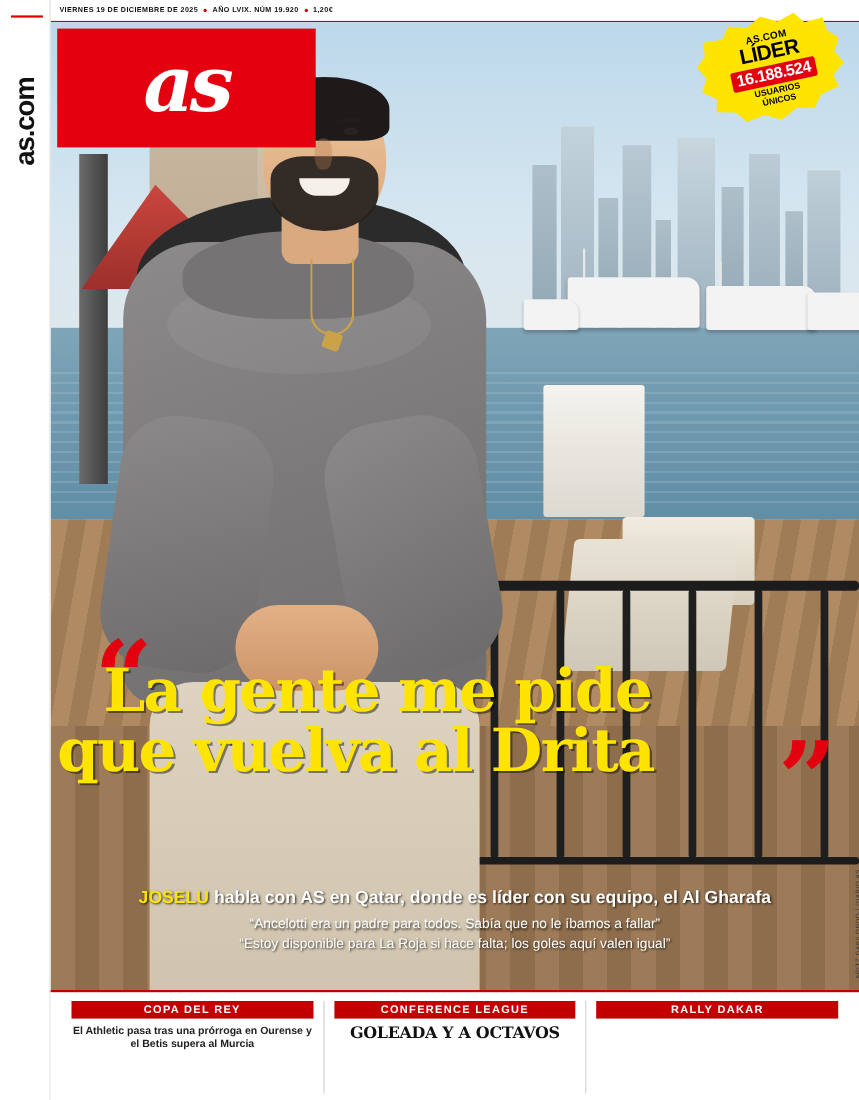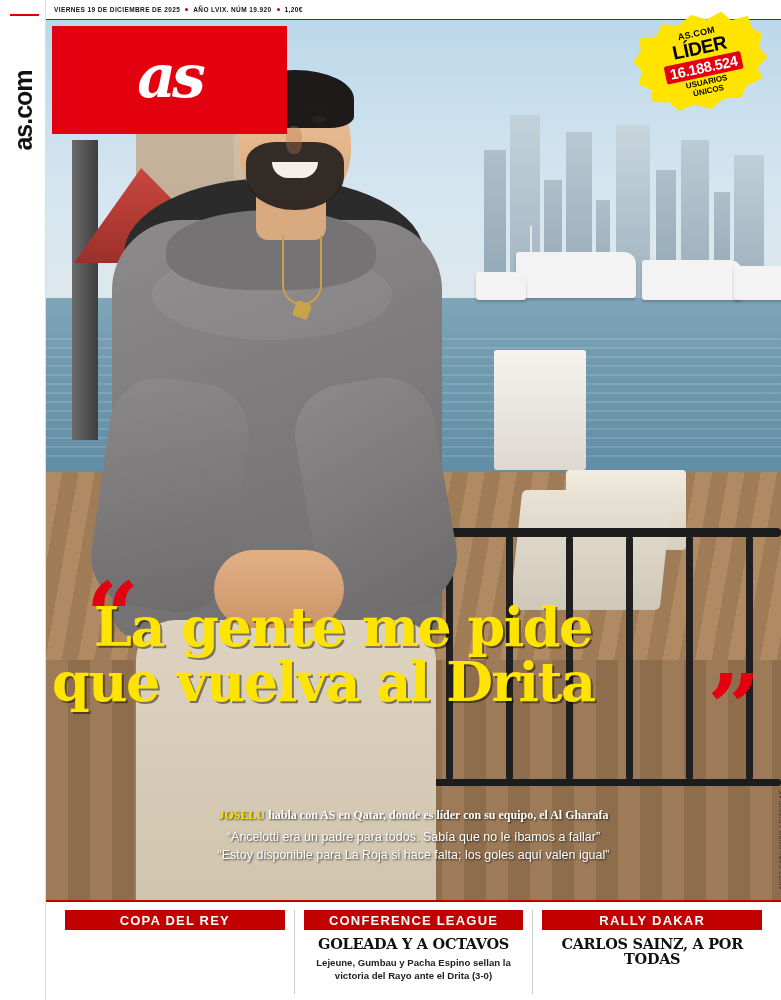--- a/index.html
+++ b/index.html
@@ -240,21 +240,21 @@
     position: absolute;
     left: 52px; top: 26px;
     width: 235px; height: 108px;
     background: #e3000f;
     z-index: 7;
     display: flex; align-items: center; justify-content: center;
   }
   .masthead span {
     font-family: "DejaVu Serif", serif;
     font-weight: bold;
-    font-size: 60px;
+    font-size: 71px;
     color: #fff;
     line-height: 1;
     letter-spacing: -4px;
     font-style: italic;
     transform: translateY(-4px);
   }
 
   
   .badge {
     position: absolute;
@@ -315,21 +315,21 @@
   
   .subhead {
     position: absolute;
     left: 46px; right: 0; top: 800px;
     height: 92px;
     z-index: 9;
     text-align: center;
     color: #fff;
     padding: 8px 26px 0 26px;
   }
-  .subhead .s1 { font-size: 12px; font-weight: bold; margin-bottom: 6px; text-shadow: 1px 1px 2px rgba(0,0,0,.75); font-family: Liberation Serif, serif; }
+  .subhead .s1 { font-size: 16px; font-weight: bold; margin-bottom: 6px; text-shadow: 1px 1px 2px rgba(0,0,0,.75); }
   .subhead .s1 b { color: #ffe400; }
   .subhead .s2, .subhead .s3 {
     font-size: 12.5px; font-weight: normal; line-height: 1.4;
     text-shadow: 1px 1px 2px rgba(0,0,0,.75);
   }
   .credit {
     position: absolute;
     right: 3px; top: 790px;
     transform: rotate(-90deg);
     transform-origin: right top;
@@ -350,21 +350,21 @@
     z-index: 10;
   }
   .col {
     flex: 1;
     padding: 0 9px;
     text-align: center;
   }
   .col + .col { border-left: 1px solid #cfcfcf; }
   .kicker {
     background: #c20000; color: #fff;
-    font-size: 13px; font-weight: bold; letter-spacing: 1.2px;
+    font-size: 10px; font-weight: bold; letter-spacing: 1.2px;
     padding: 2.5px 0 2px; margin-bottom: 6px;
     text-transform: uppercase;
   }
   .col h3 {
     font-family: "DejaVu Serif", serif;
     font-size: 14.5px; font-weight: bold; color: #111;
     letter-spacing: -.3px; margin-bottom: 6px; line-height: 1.1;
   }
   .col p {
     font-size: 9.6px; font-weight: bold; color: #222;
@@ -496,25 +496,24 @@
     </div>
     <div class="s2">“Ancelotti era un padre para todos. Sabía que no le íbamos a fallar”</div>
     <div class="s3">“Estoy disponible para La Roja si hace falta; los goles aquí valen igual”</div>
   </div>
 
   <div class="credit">ARITZ GABILONDO / DIARIO AS</div>
 
   <div class="bottom">
     <div class="col">
       <div class="kicker">COPA DEL REY</div>
+      <p>El Athletic pasa tras una prórroga en Ourense y el Betis supera al Murcia</p>
     </div>
     <div class="col">
       <div class="kicker">CONFERENCE LEAGUE</div>
       <h3>GOLEADA Y A OCTAVOS</h3>
-      <p>Lejeune, Gumbau y Pacha Espino sellan la victoria del Rayo ante el Drita (3-0)</p>
     </div>
     <div class="col">
       <div class="kicker">RALLY DAKAR</div>
-      <h3>CARLOS SAINZ, A POR TODAS</h3>
     </div>
   </div>
 
 </div>
 
 </body></html>

